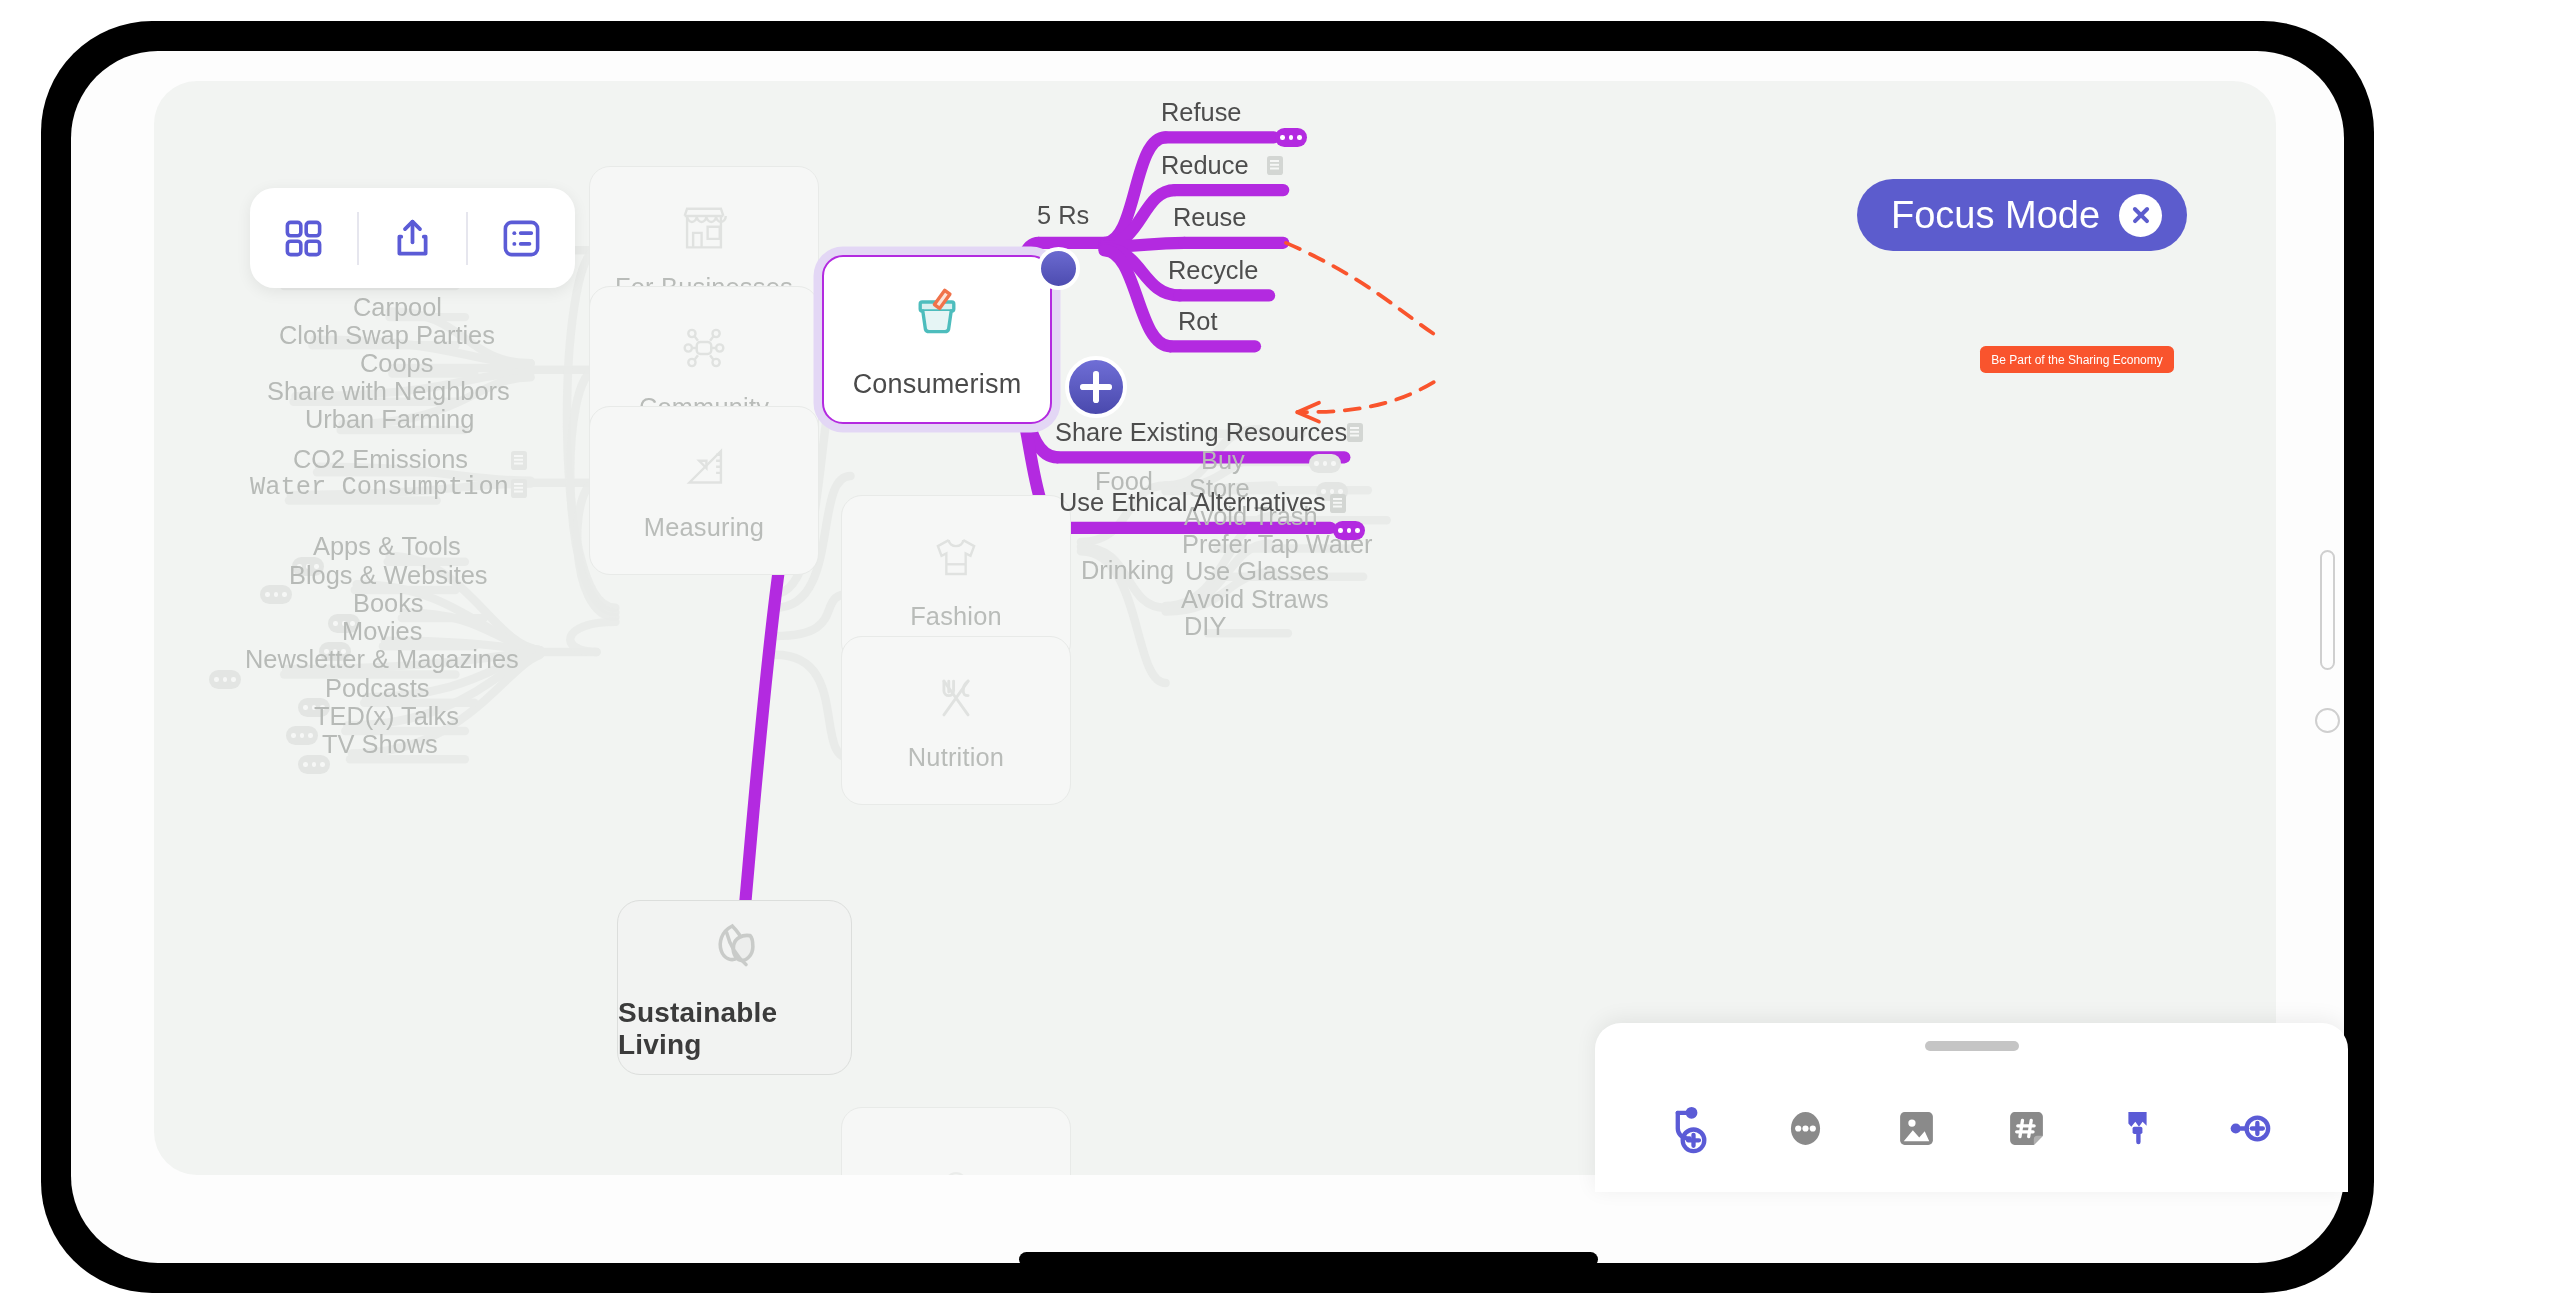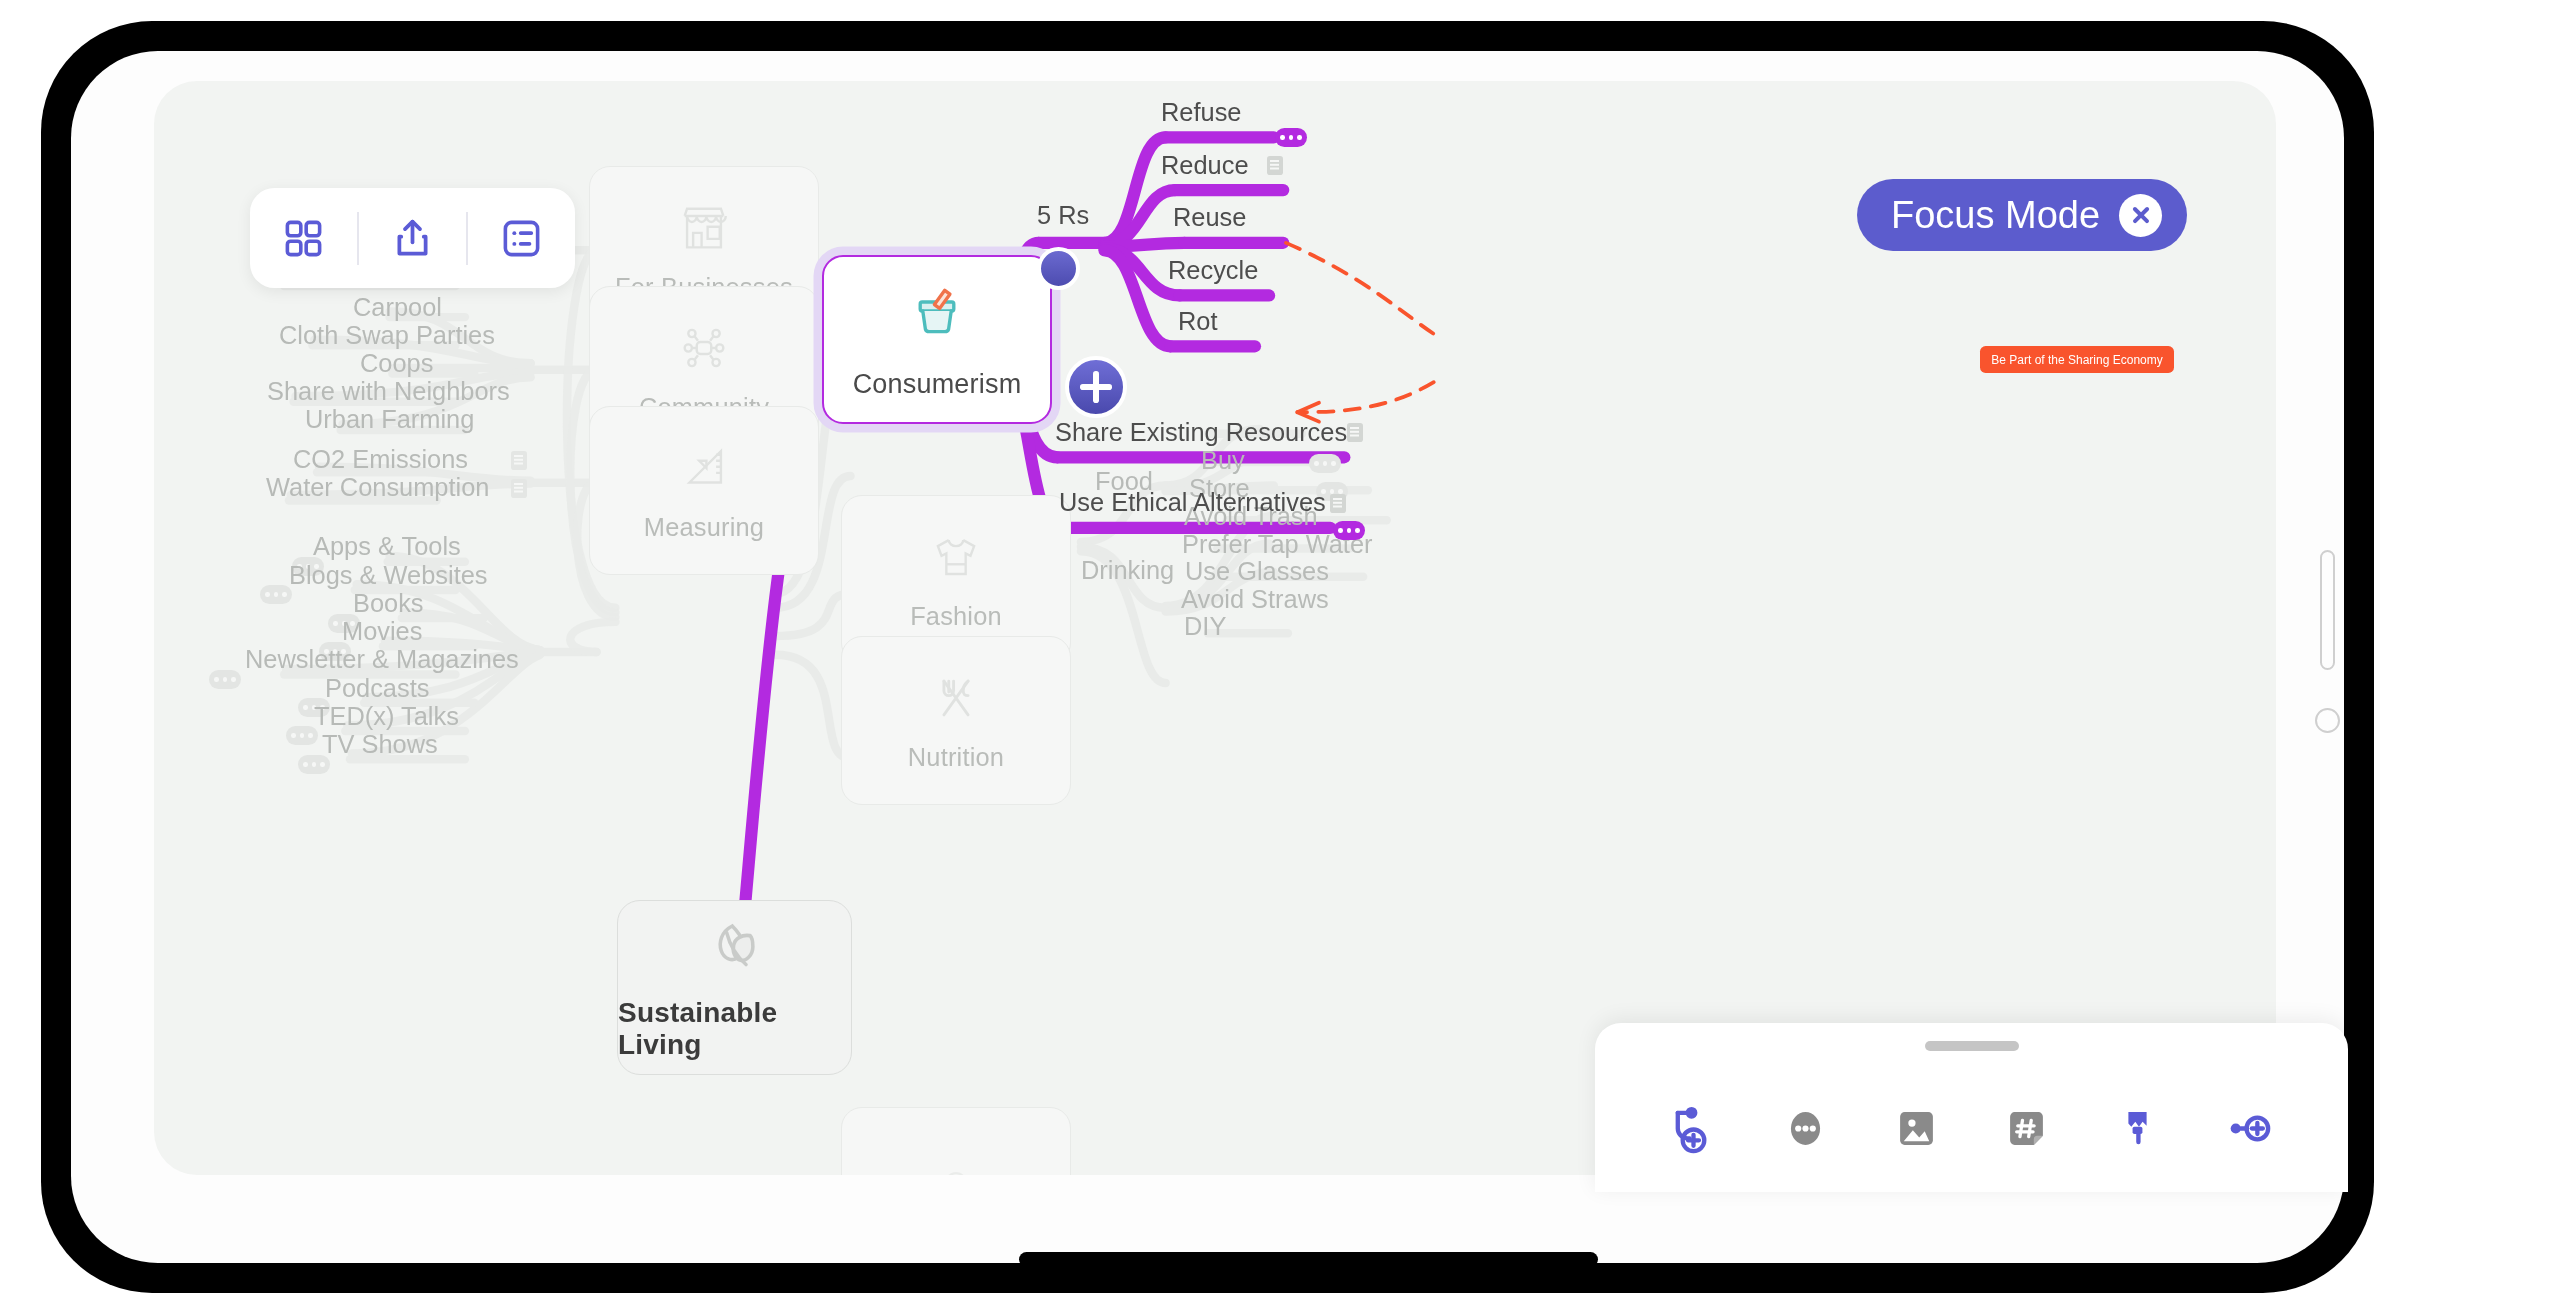--- a/index.html
+++ b/index.html
@@ -431,21 +431,21 @@
     <div class="badge-note" style="left:368px; top:186px;"></div>
 
     <div class="leaf" style="left:199px; top:214px;">Carpool</div>
     <div class="leaf" style="left:125px; top:242px;">Cloth Swap Parties</div>
     <div class="leaf" style="left:206px; top:270px;">Coops</div>
     <div class="leaf" style="left:113px; top:298px;">Share with Neighbors</div>
     <div class="leaf" style="left:151px; top:326px;">Urban Farming</div>
 
     <div class="leaf" style="left:139px; top:366px;">CO2 Emissions</div>
     <div class="badge-note" style="left:357px; top:370px;"></div>
-    <div class="leaf" style="left:112px; top:394px;">Water Consumption</div>
+    <div class="leaf" style="left:96px; top:394px;font-family:Liberation Mono, monospace;">Water Consumption</div>
     <div class="badge-note" style="left:357px; top:398px;"></div>
 
     <div class="leaf" style="left:159px; top:453px;">Apps &amp; Tools</div>
     <div class="badge-dots" style="left:138px; top:476px;">
         <i></i>
         <i></i>
         <i></i>
       </div>
     <div class="leaf" style="left:135px; top:482px;">Blogs &amp; Websites</div>
     <div class="badge-dots" style="left:106px; top:504px;">

